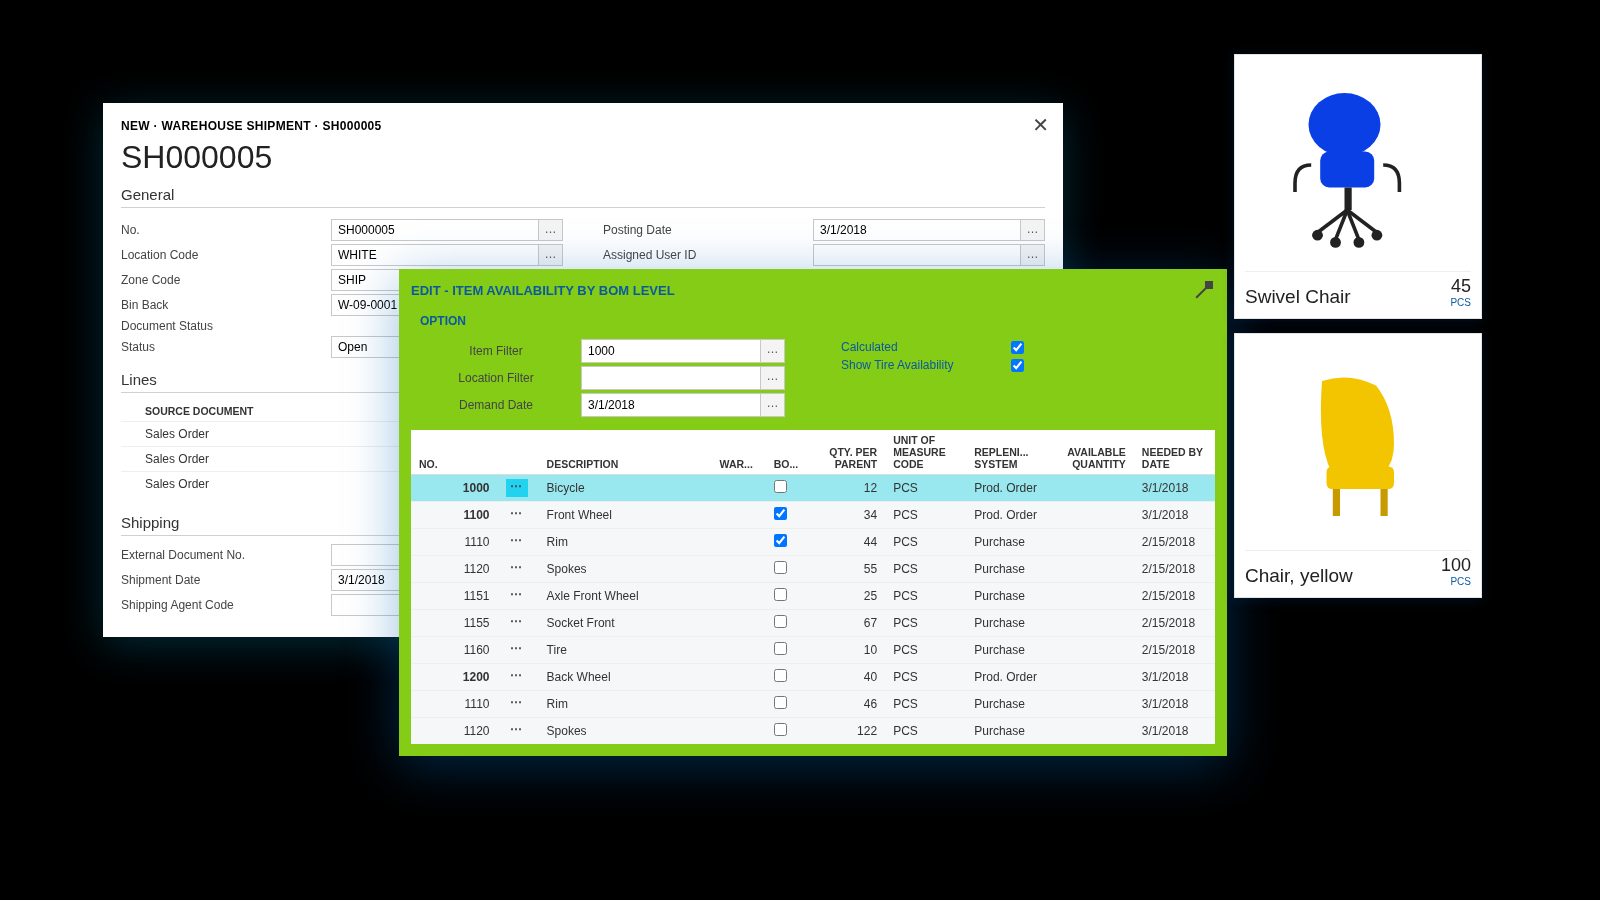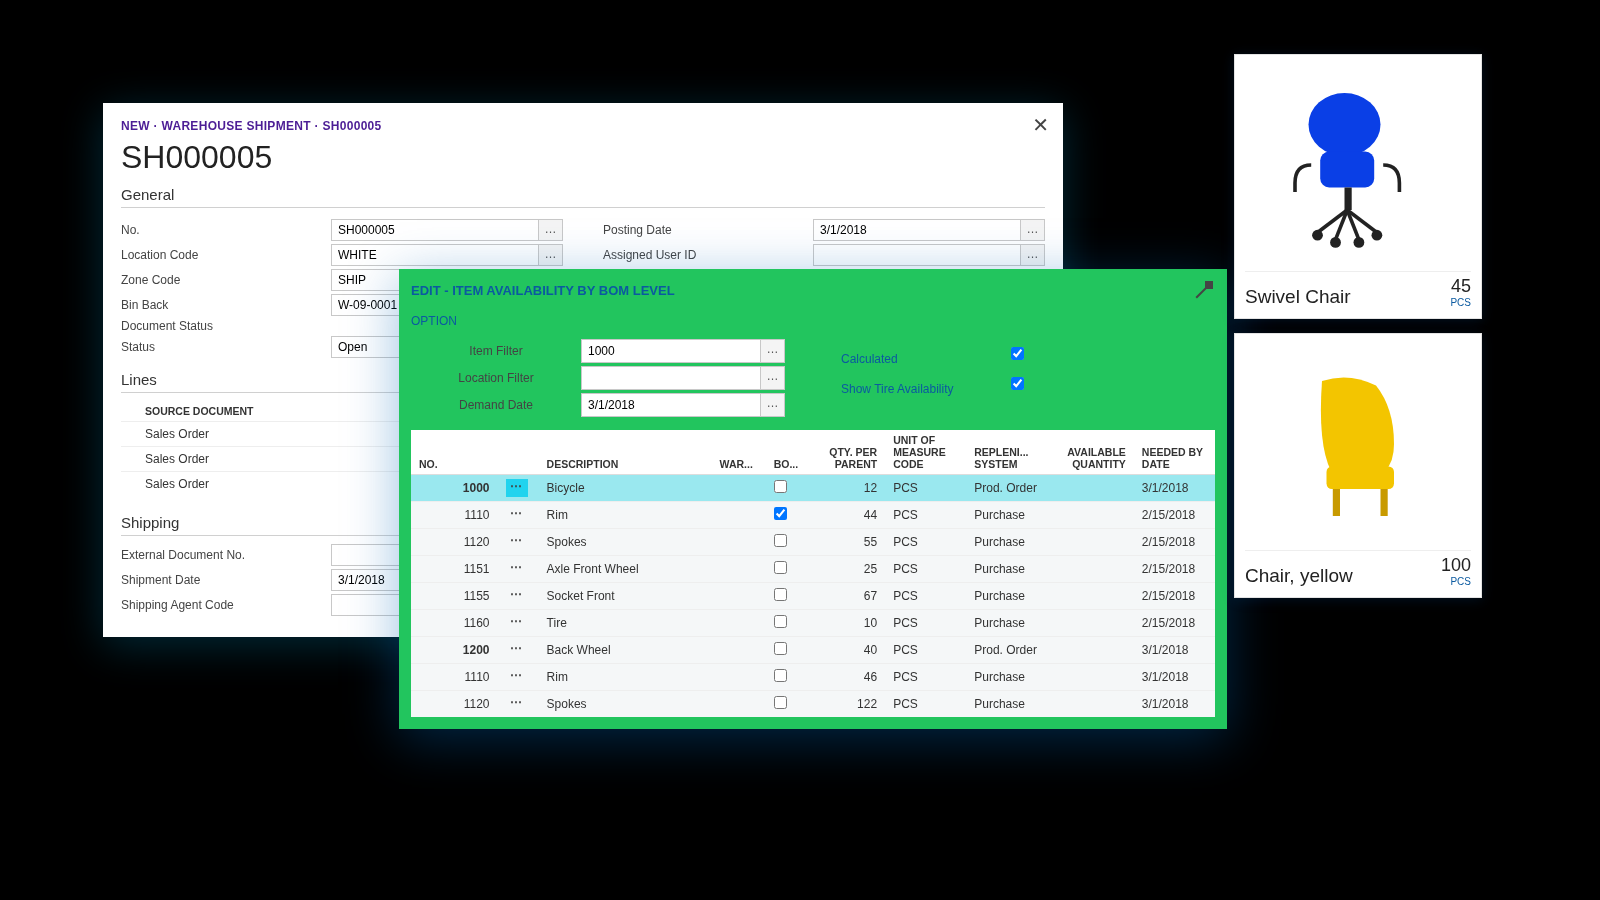--- a/index.html
+++ b/index.html
@@ -15,21 +15,21 @@
   }
   
   .window-main {
     position: absolute;
     left: 103px; top: 103px;
     width: 960px;
     background: #fff;
     box-shadow: 0 8px 40px rgba(0,120,160,0.35);
     padding: 16px 18px 18px 18px;
   }
-  .win-title { color: #4c1d95; font-size: 12px; font-weight: 600; letter-spacing: 0.3px; }
+  .win-title { color: #000000; font-size: 12px; font-weight: 600; letter-spacing: 0.3px; }
   .close-x {
     position: absolute; right: 14px; top: 10px;
     font-size: 20px; cursor: pointer; color: #444;
   }
   .page-header { font-size: 32px; font-weight: 400; color: #222; margin: 6px 0 8px; }
   .section-header { font-size: 15px; color: #333; margin: 10px 0 4px; }
   .section-rule { border: none; border-top: 1px solid #d0d0d0; margin-bottom: 8px; }
   .form-grid { display: grid; grid-template-columns: 1fr 1fr; column-gap: 40px; }
   .form-row { display: flex; align-items: center; margin: 3px 0; }
   .form-label { flex: 0 0 210px; font-size: 12px; color: #444; }
@@ -51,36 +51,36 @@
   .dots-btn {
     display: inline-block; width: 22px; height: 18px; text-align: center;
     line-height: 15px; cursor: pointer; letter-spacing: 1px; font-weight: bold; color:#444;
   }
   .dots-btn.hl { background: #21d3ee; }
   
   .window-bom {
     position: absolute;
     left: 399px; top: 269px;
     width: 828px;
-    background: #22c55e;
+    background: #84cc16;
     box-shadow: 0 10px 50px rgba(0,100,180,0.4);
     padding: 14px 12px 12px 12px;
   }
   .bom-title { color: #0b5aa0; font-size: 13px; font-weight: 600; }
   .expand-ic {
     position: absolute; right: 14px; top: 12px; width: 18px; height: 18px; cursor: pointer;
   }
   .expand-ic::before, .expand-ic::after { content:''; position:absolute; background:#444; }
   .expand-ic::before { width:2px; height:22px; left:8px; top:-2px; transform: rotate(45deg); }
   .expand-ic::after { width:6px; height:6px; border-top:2px solid #444; border-right:2px solid #444; right:0; top:0; }
-  .bom-opt { color:#0b5aa0; font-size:12px; font-weight:400; margin:16px 0 8px; }
+  .bom-opt { color:#0b5aa0; font-size:12px; font-weight:700; margin:16px 9px 8px; }
   .bom-form .form-label { flex: 0 0 170px; text-align: center; }
   .bom-form .form-input, .bom-form .picker-btn { height: 24px; }
   .right-col { display:flex; align-items:center; margin:4px 0; }
-  .right-col .lbl { flex:0 0 170px; color:#0b5aa0; font-size:12px;margin-top:12px; }
+  .right-col .lbl { flex:0 0 170px; color:#0b5aa0; font-size:12px; }
   .bom-table { width:100%; border-collapse: collapse; margin-top:10px; font-size:12px; }
   .bom-table th {
     text-align:left; font-size:10.5px; font-weight:600; color:#333;
     padding:4px 8px; vertical-align: bottom; border-bottom:1px solid #ddd;
     background:#fff;
   }
   .bom-table th.r, .bom-table td.r { text-align:right; }
   .bom-table td { padding:4px 8px; border-top:1px solid #eee; background:#f5f7f8; }
   .bom-table tr.sel td { background:#9ae8ef; }
   .bom-table .no-bold { font-weight:700; }
@@ -273,20 +273,32 @@
           <td>Bicycle</td>
           <td></td>
           <td><input type="checkbox" class="chk" style=""></td>
           <td class="r">12</td>
           <td>PCS</td>
           <td>Prod. Order</td>
           <td class="r"></td>
           <td>3/1/2018</td>
         </tr>
         <tr>
+          <td class="r no-bold">1100</td>
+          <td><span class="dots-btn ">⋯</span></td>
+          <td>Front Wheel</td>
+          <td></td>
+          <td><input type="checkbox" class="chk" checked="" style=""></td>
+          <td class="r">34</td>
+          <td>PCS</td>
+          <td>Prod. Order</td>
+          <td class="r"></td>
+          <td>3/1/2018</td>
+        </tr>
+        <tr>
           <td class="r ">1110</td>
           <td><span class="dots-btn ">⋯</span></td>
           <td>Rim</td>
           <td></td>
           <td><input type="checkbox" class="chk" checked="" style=""></td>
           <td class="r">44</td>
           <td>PCS</td>
           <td>Purchase</td>
           <td class="r"></td>
           <td>2/15/2018</td>

